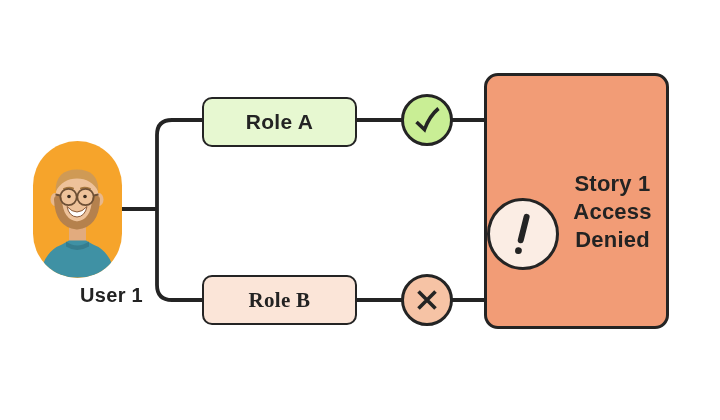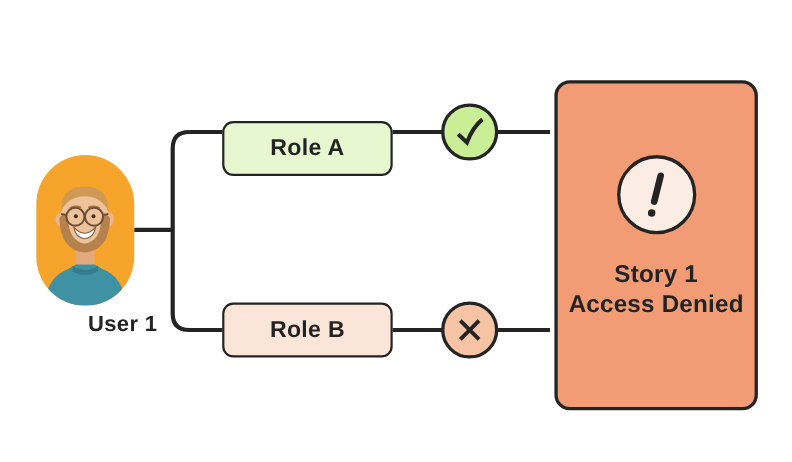--- a/index.html
+++ b/index.html
@@ -21,38 +21,38 @@
   }
 
   
   .role-box {
     position:absolute; left:202px; width:155px; height:50px;
     border:2.5px solid var(--line,#242424); border-radius:10px;
     display:flex; align-items:center; justify-content:center;
     font-size:21px; font-weight:bold; letter-spacing:.3px;
     box-sizing:border-box;
   }
-  .role-a { top:110px;  background:var(--role-a-fill,#E7F8D1); }
-  .role-b { top:275px; background:var(--role-b-fill,#FBE5D8); }
+  .role-a { top:97px;  background:var(--role-a-fill,#E7F8D1); }
+  .role-b { top:275px; background:var(--role-b-fill,#FBE5D8);font-family:Liberation Serif, serif; }
 
   
   .result-circle {
     position:absolute; left:401px; width:52px; height:52px;
     border:3px solid var(--line,#242424); border-radius:50%;
     box-sizing:border-box; display:flex; align-items:center; justify-content:center;
   }
   .check-circle { top:94px;  background:var(--check-fill,#C9EE95); }
   .cross-circle { top:274px; background:var(--cross-fill,#F6C3A5); }
 
   
   .story-card {
-    position:absolute; left:504px; top:73px; width:185px; height:300px;
+    position:absolute; left:484px; top:73px; width:185px; height:256px;
     background:var(--card-fill,#F29C76);
     border:3px solid var(--line,#242424); border-radius:14px;
-    box-sizing:border-box; display:flex; flex-direction:column; align-items:center;
+    box-sizing:border-box; display:flex; align-items:center;
   }
   .alert-badge {
     margin-top:65px; width:72px; height:72px; border-radius:50%;
     border:3px solid var(--line,#242424);
     background:var(--alert-badge-fill,#FBEDE4);
     box-sizing:border-box; display:flex; align-items:center; justify-content:center;
   }
   .story-text {
     margin-top:22px; text-align:center;
     font-size:22px; font-weight:bold; line-height:1.28; letter-spacing:.2px;

